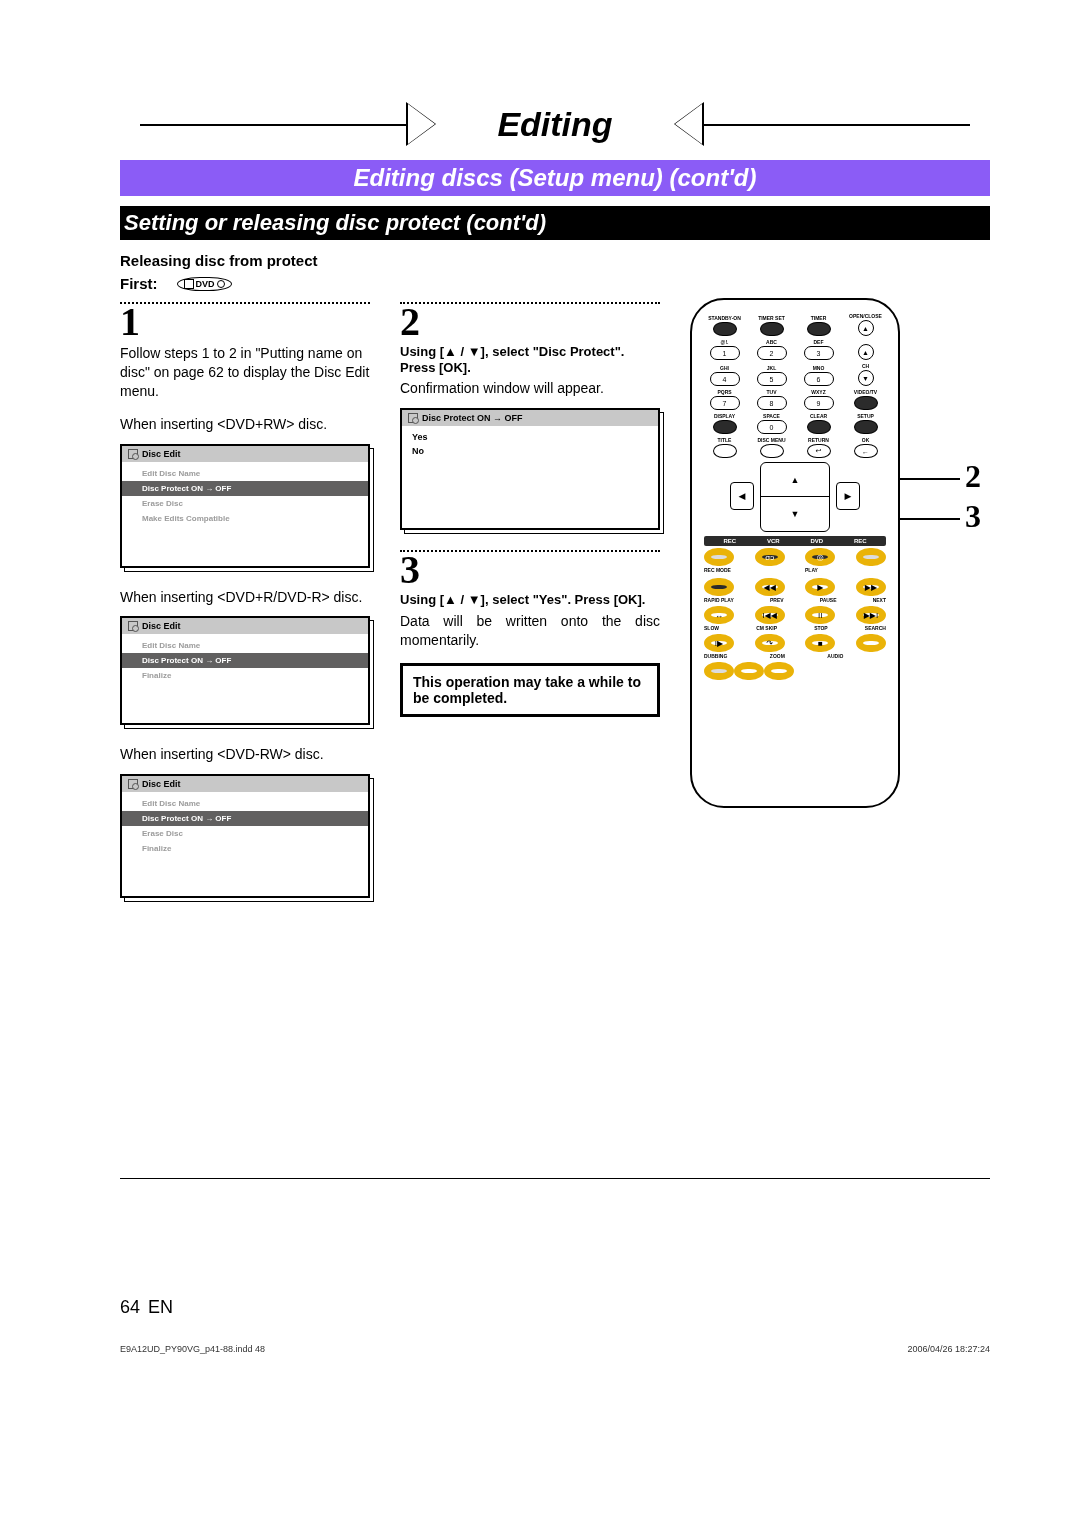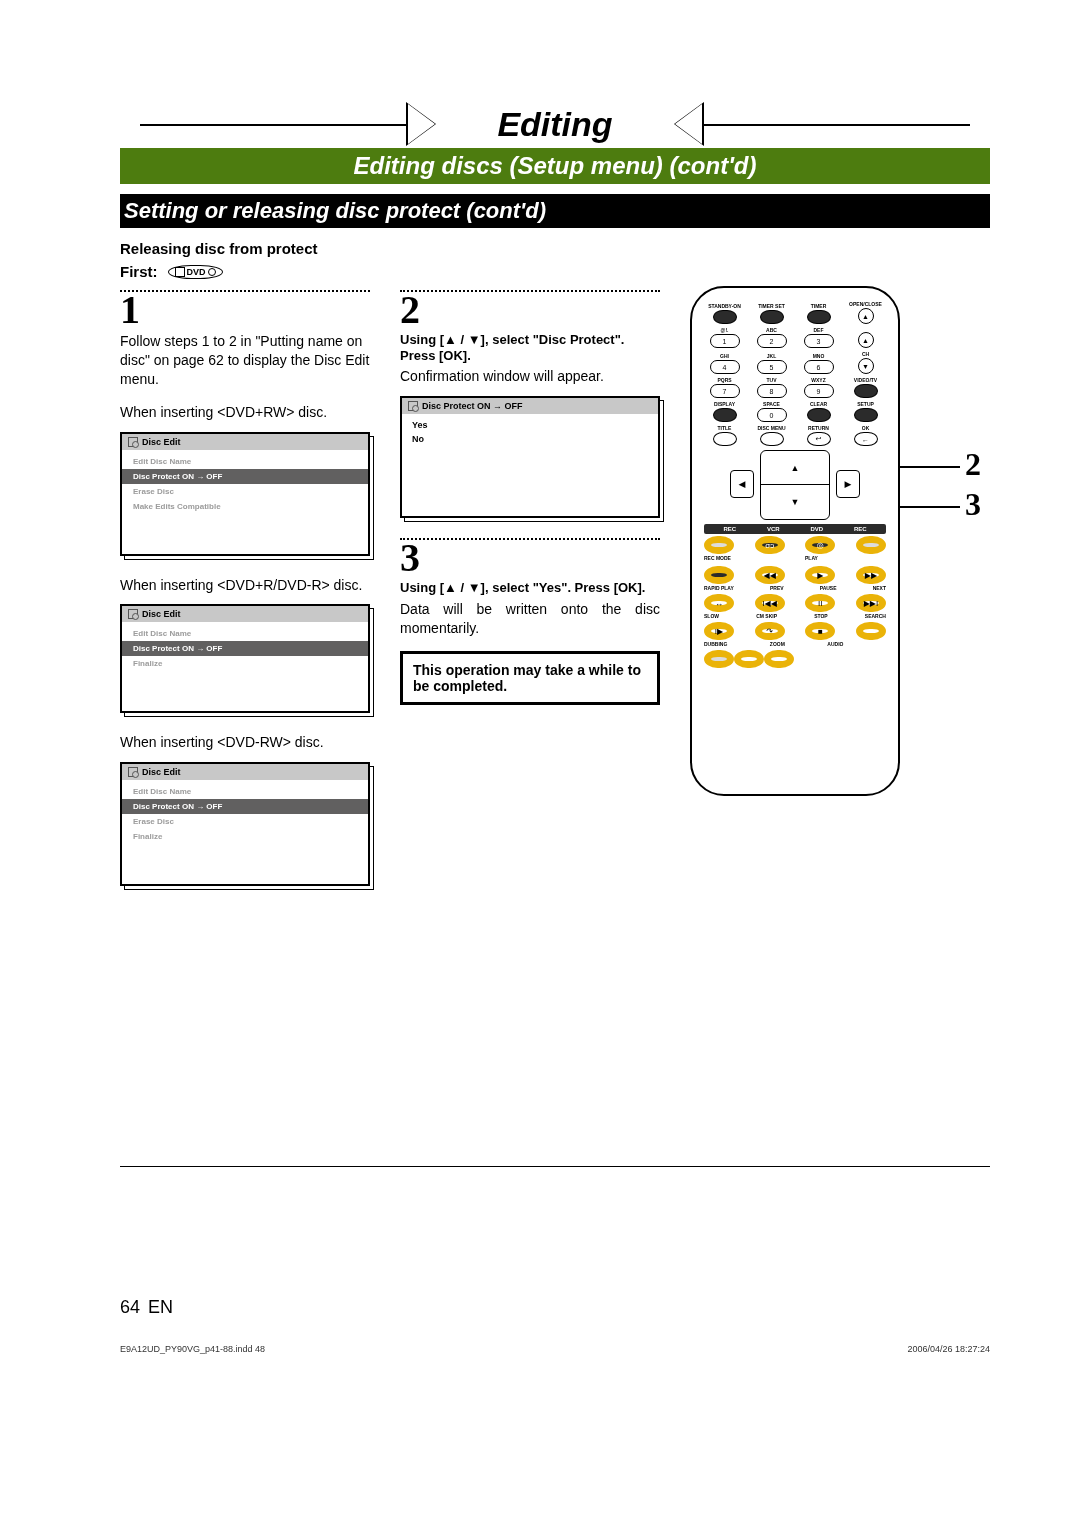--- a/index.html
+++ b/index.html
@@ -8,42 +8,42 @@
   .banner { position: relative; height: 48px; margin: 0 20px; }
   .banner .line-left, .banner .line-right { position: absolute; top: 50%; height: 2px; background: #000; }
   .banner .line-left { left: 0; width: 32%; }
   .banner .line-right { right: 0; width: 32%; }
   .banner .arrow { position: absolute; top: 50%; transform: translateY(-50%); width: 0; height: 0; border-top: 22px solid transparent; border-bottom: 22px solid transparent; }
   .banner .arrow-left-outline { left: 32%; border-left: 30px solid #000; }
   .banner .arrow-left-inner { left: 32%; margin-left: 2px; border-left: 27px solid #fff; border-top-width: 20px; border-bottom-width: 20px; }
   .banner .arrow-right-outline { right: 32%; border-right: 30px solid #000; }
   .banner .arrow-right-inner { right: 32%; margin-right: 2px; border-right: 27px solid #fff; border-top-width: 20px; border-bottom-width: 20px; }
   .banner .title { position: absolute; left: 0; right: 0; text-align: center; font-size: 34px; font-style: italic; font-weight: bold; top: 50%; transform: translateY(-50%); }
-  .subtitle-band { background: #4d7c0f; color: #fff; font-weight: bold; font-style: italic; font-size: 24px; padding: 4px 12px; margin-top: 0; text-align: center; }
+  .subtitle-band { background: #8b5cf6; color: #fff; font-weight: bold; font-style: italic; font-size: 24px; padding: 4px 12px; margin-top: 12px; text-align: center; }
   .subtitle-band .inner { display: inline-block; }
   .section-black { background: #000; color: #fff; font-weight: bold; font-style: italic; font-size: 22px; padding: 4px 4px; margin-top: 10px; }
   .releasing { font-weight: bold; font-size: 15px; margin: 12px 0 6px 0; }
-  .first-row { display: flex; align-items: center; gap: 10px; }
+  .first-row { display: flex; align-items: center; gap: 19px; }
   .first-label { font-weight: bold; font-size: 15px; }
   .dvd-badge { border: 1px solid #000; border-radius: 50% / 60%; padding: 1px 6px; font-size: 9px; display: inline-flex; align-items: center; gap: 2px; }
   .dvd-badge .disc { font-weight: bold; }
   .content-row { display: flex; gap: 30px; margin-top: 6px; }
   .col-left { width: 250px; }
   .col-mid { width: 260px; }
   .col-right { flex: 1; position: relative; }
   .dotted { border: none; border-top: 2px dotted #000; margin: 4px 0; }
   .bignum { font-family: 'Times New Roman', serif; font-size: 40px; font-weight: bold; margin: -6px 0 2px 0; line-height: 1; }
   .para { font-size: 14px; line-height: 1.35; }
   .heavy { font-weight: bold; font-size: 13px; line-height: 1.2; margin-bottom: 4px; }
   .menu-panel { border: 2px solid #000; position: relative; margin: 10px 0 20px 0; box-shadow: 4px 4px 0 -1px #fff, 4px 4px 0 0 #000; background: #fff; }
   .menu-header { background: #c8c8c8; font-size: 9px; font-weight: bold; padding: 3px 6px; display: flex; align-items: center; gap: 4px; }
   .menu-header .ico { width: 10px; height: 10px; border: 1px solid #555; position: relative; }
   .menu-header .ico::after { content: ""; position: absolute; width: 5px; height: 5px; border: 1px solid #555; border-radius: 50%; bottom: -2px; right: -2px; background: #c8c8c8; }
   .menu-body { padding: 4px 0 40px 0; }
-  .menu-item { font-size: 8px; font-weight: bold; padding: 3px 11px; color: #9c9c9c; }
+  .menu-item { font-size: 8px; font-weight: bold; padding: 3px 20px; color: #9c9c9c; }
   .menu-item.active { background: #616060; color: #fff; }
   .confirm-body { padding: 4px 16px 70px 10px; }
   .confirm-item { font-size: 9px; font-weight: bold; padding: 2px 0; }
   .note-box { border: 3px solid #000; padding: 8px 10px; font-size: 14px; font-weight: bold; margin-top: 14px; }
   .remote-wrap { position: relative; }
   .remote { border: 2px solid #000; border-radius: 34px; width: 210px; height: 510px; padding: 10px 12px; position: relative; background: #fff; }
   .btn-row { display: flex; justify-content: space-between; margin: 4px 0; align-items: flex-end; gap: 6px; }
   .btn-col { display: flex; flex-direction: column; align-items: center; flex: 1; }
   .btn-label { font-size: 5px; font-weight: bold; text-align: center; line-height: 1; margin-bottom: 1px; white-space: nowrap; }
   .btn { border: 1px solid #000; border-radius: 50%; width: 20px; height: 20px; font-size: 7px; display: flex; align-items: center; justify-content: center; background: #fff; }

